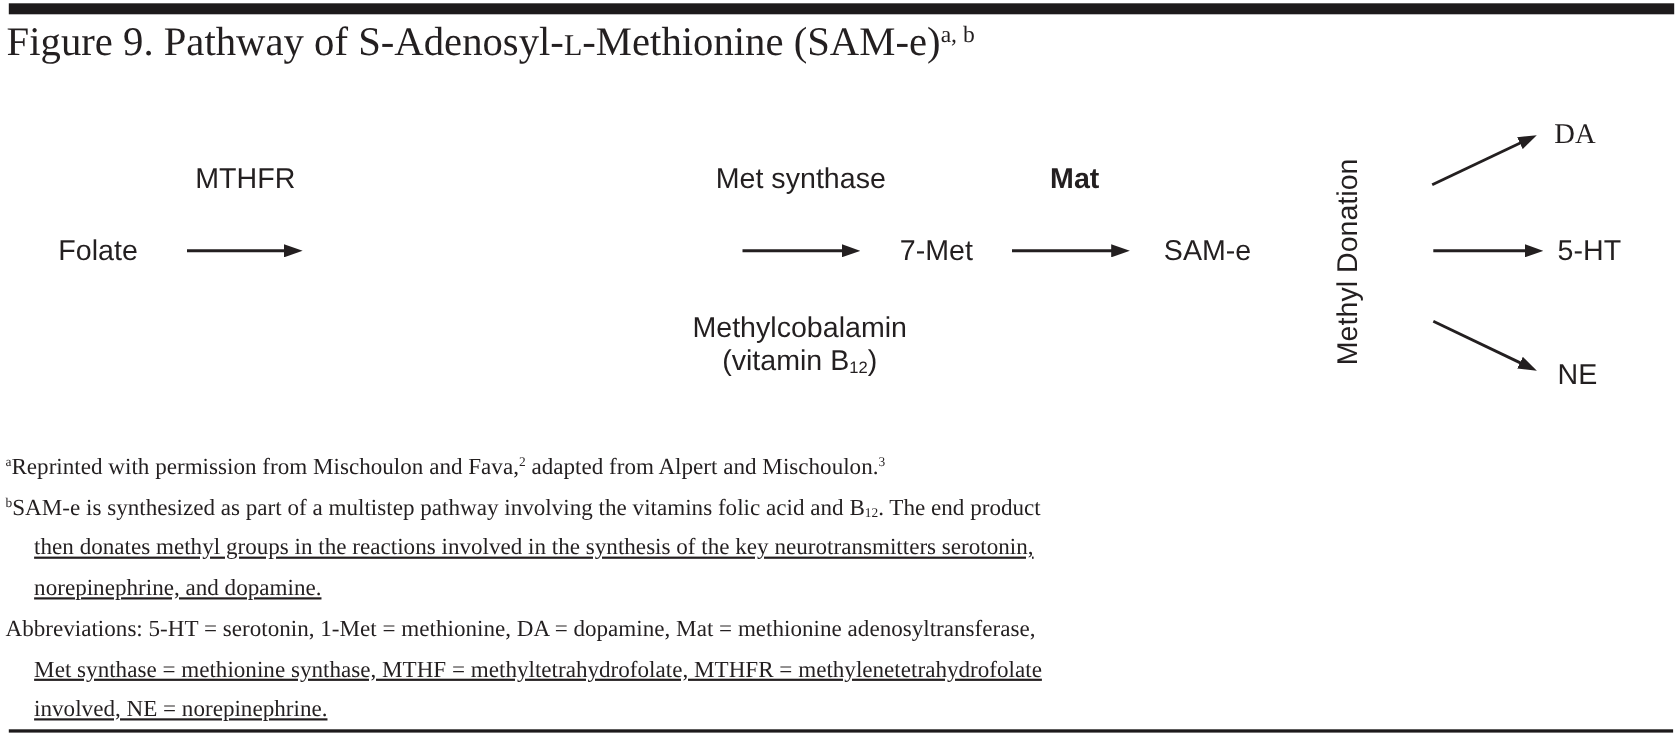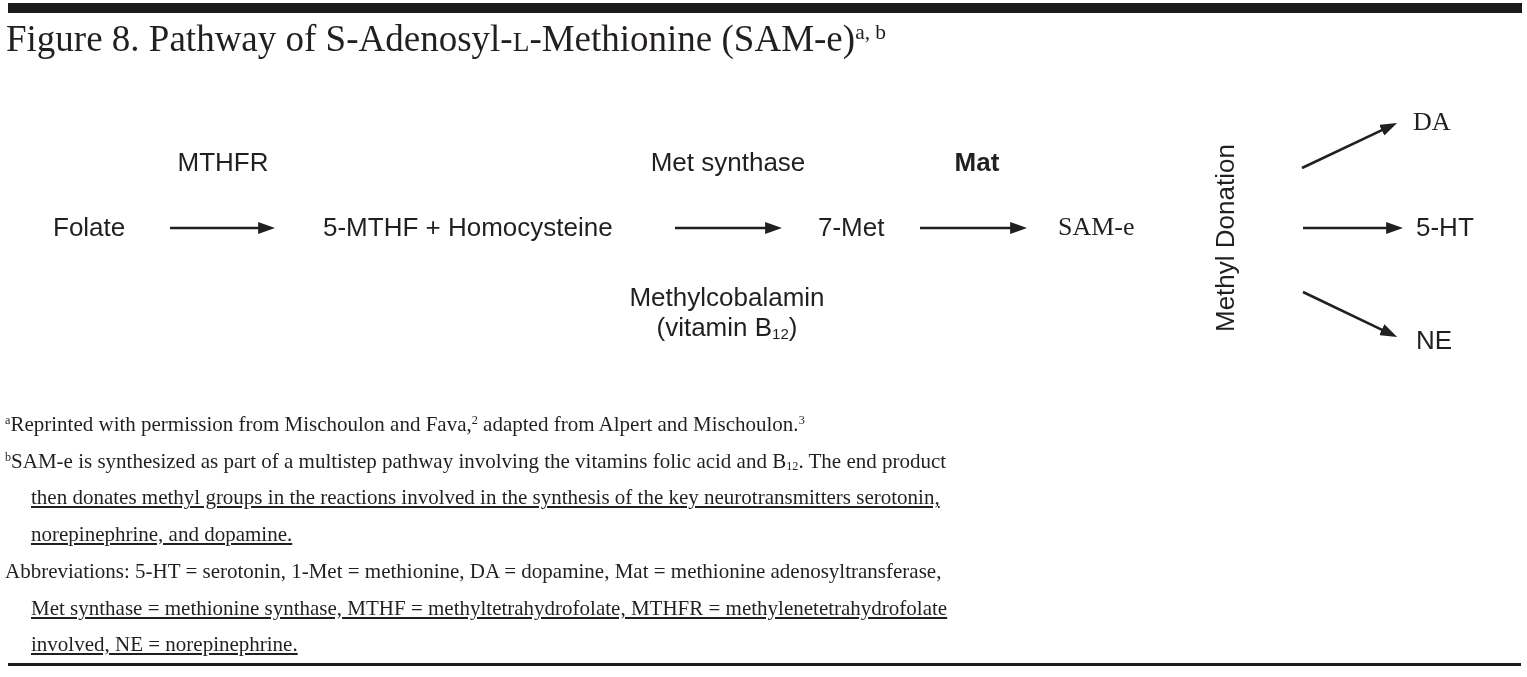--- a/index.html
+++ b/index.html
@@ -40,21 +40,21 @@
   .fn-line { white-space:nowrap; }
   .fn-line.indent { padding-left:26px;text-decoration:underline; }
 </style>
 </head>
 <body>
 
 <div class="page">
 
   <div class="rule rule-top"></div>
 
-  <h1 class="title"><span>Figure 8. Pathway of S-Adenosyl-</span><span class="smallcap">L</span><span>-Methionine (SAM-e)</span><sup>a, b</sup></h1>
+  <h1 class="title"><span>Figure 9. Pathway of S-Adenosyl-</span><span class="smallcap">L</span><span>-Methionine (SAM-e)</span><sup>a, b</sup></h1>
 
   <div class="diagram">
 
     <svg class="arrows" width="1527" height="400" viewBox="0 0 1527 400">
       <defs>
         <marker id="ah" viewBox="0 0 10 7" refX="0.5" refY="3.5" markerWidth="17" markerHeight="11.9" orient="auto" markerUnits="userSpaceOnUse">
           <path d="M0,0 L10,3.5 L0,7 Z" fill="#231f20"></path>
         </marker>
       </defs>
       <line x1="170" y1="228" x2="259" y2="228" stroke="#231f20" stroke-width="2.6" marker-end="url(#ah)"></line>
@@ -63,23 +63,22 @@
       <line x1="1302" y1="168" x2="1382.5" y2="129.8" stroke="#231f20" stroke-width="2.6" marker-end="url(#ah)"></line>
       <line x1="1303" y1="228" x2="1387" y2="228" stroke="#231f20" stroke-width="2.6" marker-end="url(#ah)"></line>
       <line x1="1303" y1="292" x2="1382.6" y2="330.1" stroke="#231f20" stroke-width="2.6" marker-end="url(#ah)"></line>
     </svg>
 
     <span class="dnode centered" style="left:223px; top:147px;">MTHFR</span>
     <span class="dnode centered" style="left:728px; top:147px;">Met synthase</span>
     <span class="dnode centered" style="left:977px; top:147px;font-weight:bold;">Mat</span>
 
     <span class="dnode" style="left:53px; top:212px;">Folate</span>
-    <span class="dnode" style="left:323px; top:212px;">5-MTHF + Homocysteine</span>
     <span class="dnode" style="left:818px; top:212px;">7-Met</span>
-    <span class="dnode" style="left:1058px; top:212px;font-family:Liberation Serif, serif;">SAM-e</span>
+    <span class="dnode" style="left:1058px; top:212px;">SAM-e</span>
 
     <span class="dnode centered" style="left:727px; top:282px;">Methylcobalamin</span>
     <span class="dnode centered" style="left:727px; top:312px;"><span>(vitamin B</span><sub>12</sub><span>)</span></span>
 
     <span class="vertical-label">Methyl Donation</span>
 
     <span class="dnode" style="left:1413px; top:107px;font-family:Liberation Serif, serif;">DA</span>
     <span class="dnode" style="left:1416px; top:212px;">5-HT</span>
     <span class="dnode" style="left:1416px; top:325px;">NE</span>
   </div>

